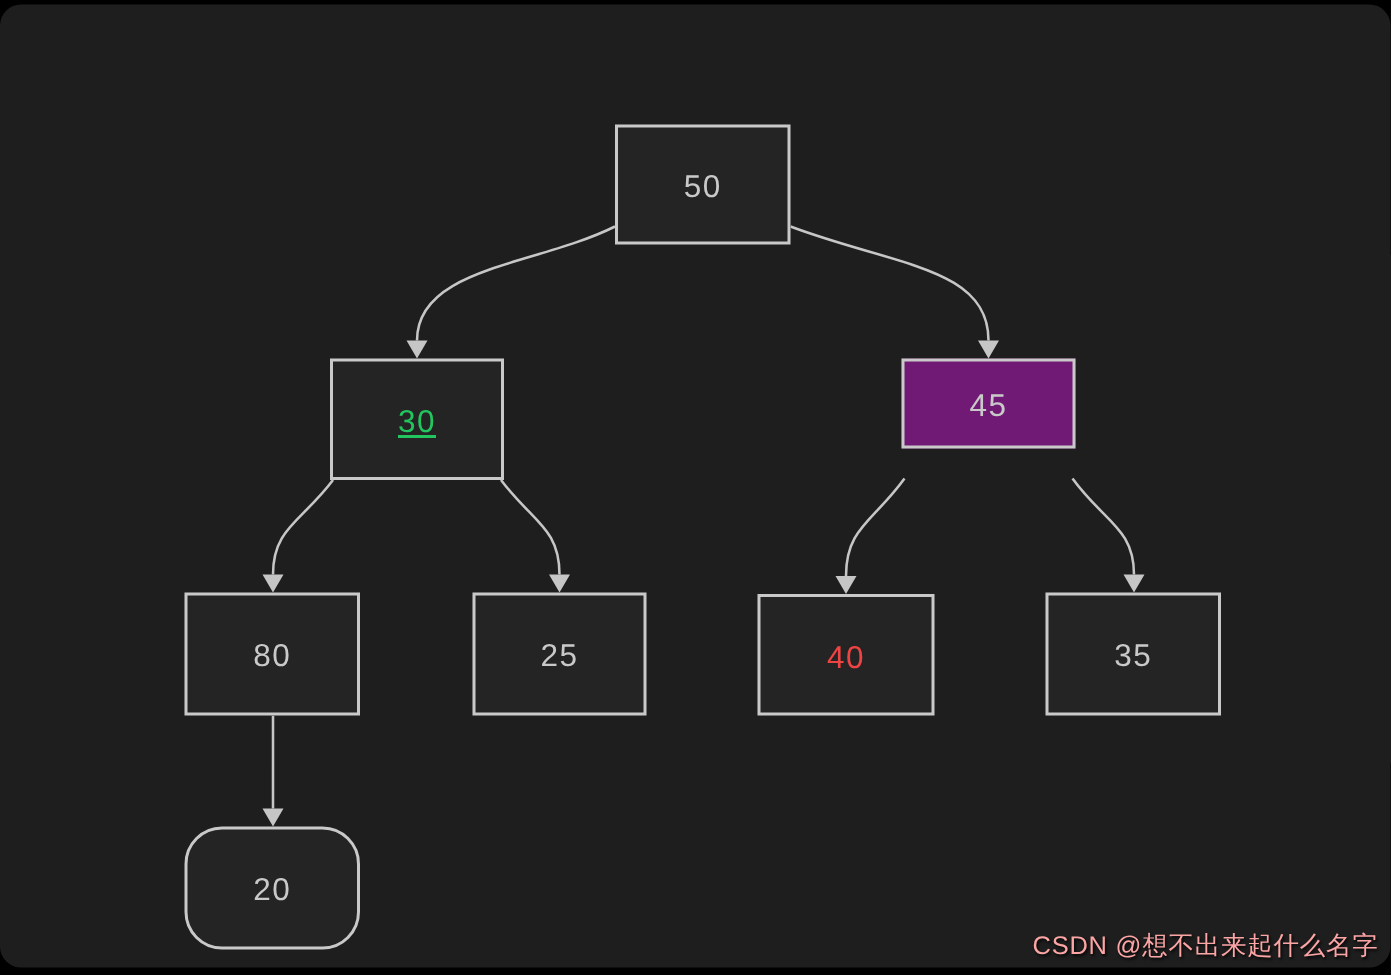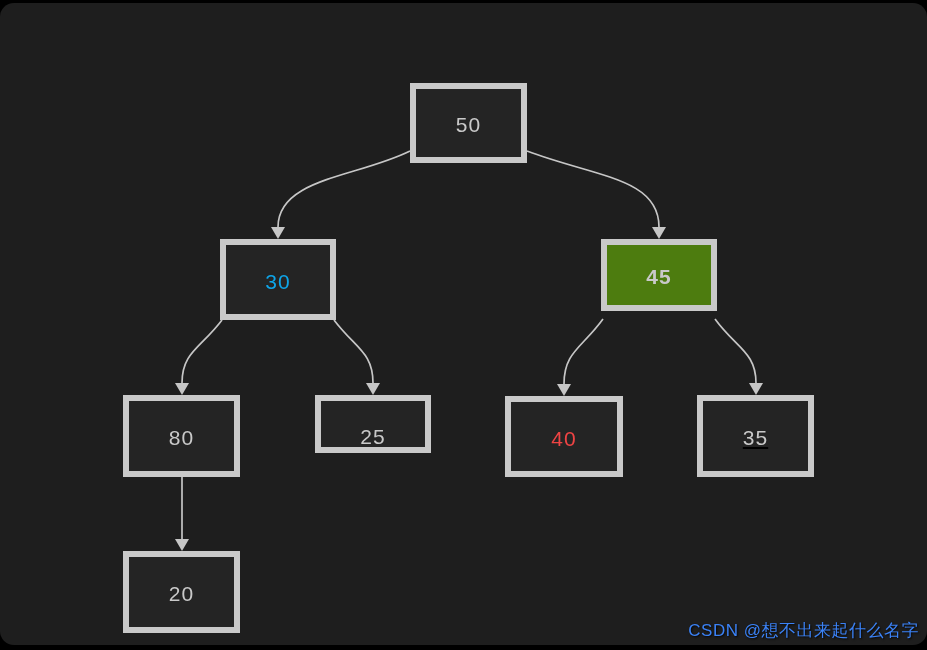--- a/index.html
+++ b/index.html
@@ -33,36 +33,36 @@
     position: absolute;
     left: 0;
     top: -3px; 
     width: 927px;
     height: 650px;
   }
   .node {
     position: absolute;
     box-sizing: border-box;
     background: #242424;
-    border: 6px solid #737373;
+    border: 2px solid #737373;
     display: flex;
     align-items: center;
     justify-content: center;
   }
   .node span {
     color: #c9c9c9;
     font-size: 21px;
     letter-spacing: 1px;
     transform: translateY(2px);
   }
   .watermark {
     position: absolute;
     right: 8px;
     bottom: 3px;
-    color: #3b82f6;
+    color: #fca5a5;
     font-size: 17px;
     letter-spacing: 0.5px;
     text-shadow: 1px 1px 2px rgba(0,0,0,0.85);
     white-space: nowrap;
   }
 </style>
 </head>
 <body>
 
 <div class="panel">
@@ -80,37 +80,37 @@
       <path d="M715,319 C736,348 756,352 756,383" fill="none" stroke="#c6c6c6" stroke-width="1.7"></path>
       <polygon points="749,383 763,383 756,395" fill="#c6c6c6"></polygon>
       <path d="M182,477 L182,539" fill="none" stroke="#c6c6c6" stroke-width="1.7"></path>
       <polygon points="175,539 189,539 182,551" fill="#c6c6c6"></polygon>
     </svg>
   <div class="tree-canvas">
       <div class="node" style="left: 410px; top: 83px; width: 117px; height: 80px; background: rgb(36, 36, 36); border-color: rgb(201, 201, 201);">
         <span style="color: rgb(201, 201, 201);">50</span>
       </div>
       <div class="node" style="left: 220px; top: 239px; width: 116px; height: 81px; background: rgb(36, 36, 36); border-color: rgb(201, 201, 201);">
-        <span style="color: #0ea5e9;">30</span>
+        <span style="color: #22c55e; text-decoration: underline;">30</span>
       </div>
-      <div class="node" style="left: 601px; top: 239px; width: 116px; height: 72px; background: #4d7c0f; border-color: rgb(201, 201, 201); font-weight: bold;">
+      <div class="node" style="left: 601px; top: 239px; width: 116px; height: 60px; background: #701a75; border-color: rgb(201, 201, 201);">
         <span style="color: rgb(201, 201, 201);">45</span>
       </div>
       <div class="node" style="left: 123px; top: 395px; width: 117px; height: 82px; background: rgb(36, 36, 36); border-color: rgb(201, 201, 201);">
         <span style="color: rgb(201, 201, 201);">80</span>
       </div>
-      <div class="node" style="left: 315px; top: 395px; width: 116px; height: 58px; background: rgb(36, 36, 36); border-color: rgb(201, 201, 201); align-items: flex-end;">
+      <div class="node" style="left: 315px; top: 395px; width: 116px; height: 82px; background: rgb(36, 36, 36); border-color: rgb(201, 201, 201);">
         <span style="color: rgb(201, 201, 201);">25</span>
       </div>
       <div class="node" style="left: 505px; top: 396px; width: 118px; height: 81px; background: rgb(36, 36, 36); border-color: rgb(201, 201, 201);">
         <span style="color: #ef4444;">40</span>
       </div>
-      <div class="node" style="left: 697px; top: 395px; width: 117px; height: 82px; background: rgb(36, 36, 36); border-color: rgb(201, 201, 201); text-decoration: underline;">
+      <div class="node" style="left: 697px; top: 395px; width: 117px; height: 82px; background: rgb(36, 36, 36); border-color: rgb(201, 201, 201);">
         <span style="color: rgb(201, 201, 201);">35</span>
       </div>
-      <div class="node" style="left: 123px; top: 551px; width: 117px; height: 82px; background: rgb(36, 36, 36); border-color: rgb(201, 201, 201);">
+      <div class="node" style="left: 123px; top: 551px; width: 117px; height: 82px; background: rgb(36, 36, 36); border-color: rgb(201, 201, 201); border-radius: 25px;">
         <span style="color: rgb(201, 201, 201);">20</span>
       </div>
     </div>
   <div class="watermark">
     <span>CSDN @想不出来起什么名字</span>
   </div>
 </div>
 
 </body></html>

